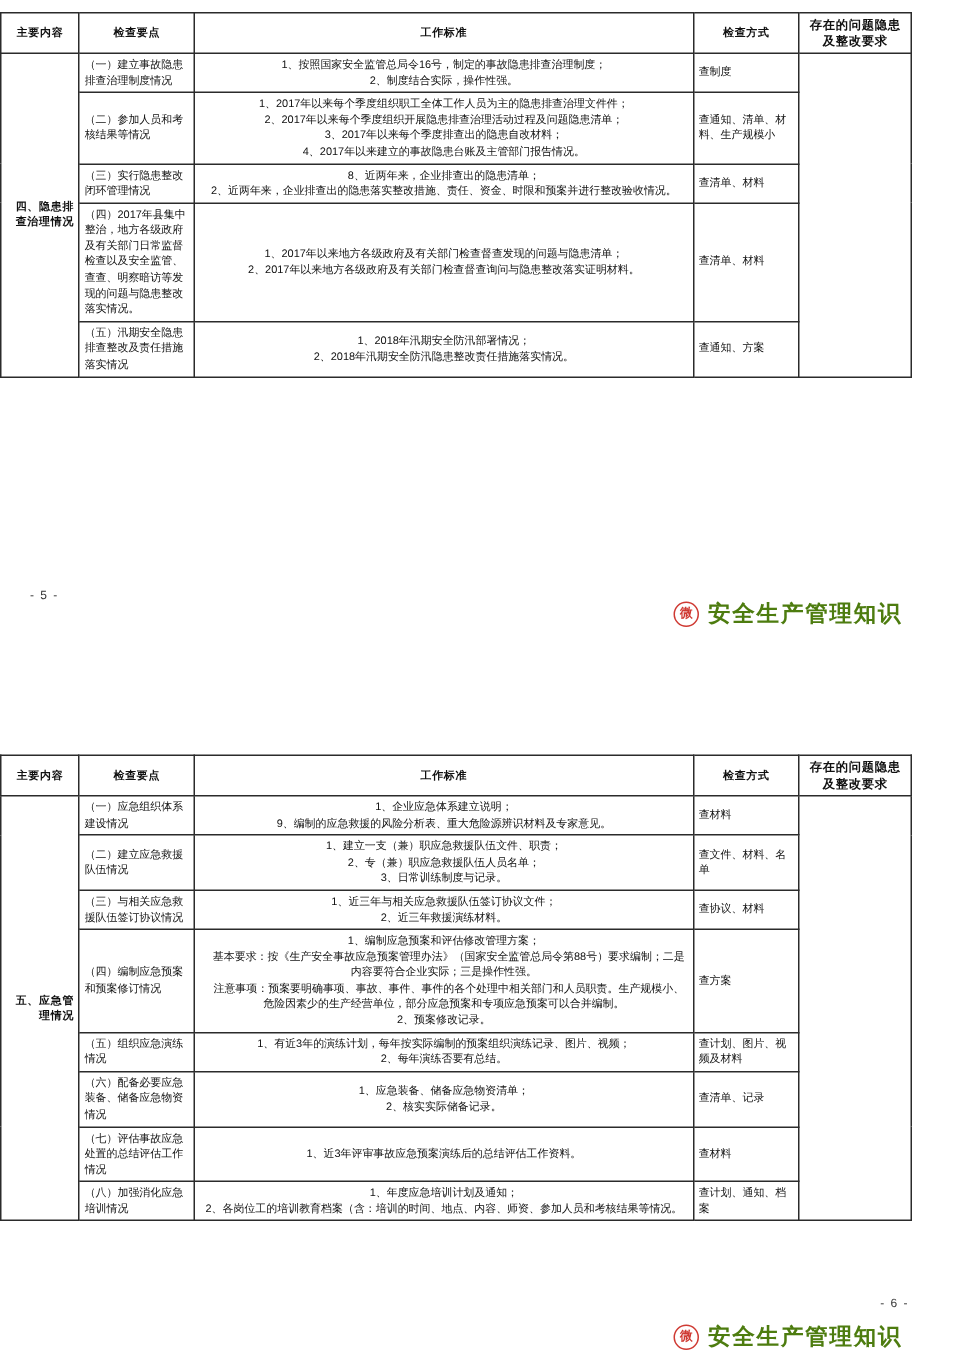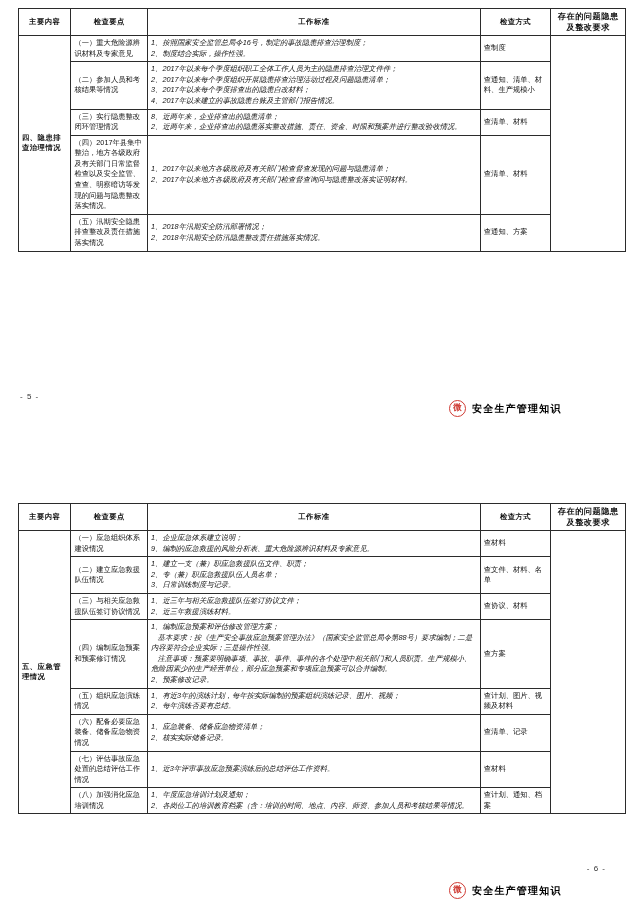--- a/index.html
+++ b/index.html
@@ -16,21 +16,21 @@
     overflow: hidden;
   }
   .page {
     position: relative;
     width: 644px;
     height: 912px;
     background: #fff;
   }
   .sheet {
     position: absolute;
-    left: 18px;
+    left: 0;
     width: 608px;
   }
   .sheet-top { top: 8px; }
   .sheet-bottom { top: 503px; }
 
   table.doc {
     border-collapse: collapse;
     width: 608px;
     table-layout: fixed;
     background: #fff;
@@ -55,39 +55,38 @@
     line-height: 1.35;
     margin-top: 15px;
   }
   .col-main { width: 52px; }
   .col-point { width: 76px; }
   .col-std { width: 330px; }
   .col-way { width: 70px; }
   .col-prob { width: 74px; }
 
   td.main-cat {
-    text-align: left;
+    text-align: right;
     font-weight: bold;
     font-size: 9px;
     line-height: 1.5;
     letter-spacing: 0.5px;
     padding: 3px 6px;
   }
   td.point {
     text-align: left;
     font-size: 7.4px;
     line-height: 1.5;
     padding: 4px 4px;
   }
   td.std {
-    text-align: left;
+    text-align: center;
     font-size: 7.2px;
     line-height: 1.55;
     padding: 4px 5px;
-    font-style: italic;
   }
   td.std .ln { display: block; }
   td.std .ind { display: block; text-indent: 0.9em; }
   td.way {
     text-align: left;
     font-size: 7.4px;
     line-height: 1.5;
     padding: 4px 5px;
     margin-top: 40px;
   }
@@ -113,22 +112,22 @@
     height: 15px;
     border-radius: 50%;
     border: 1.4px solid #cf3a33;
     color: #cf3a33;
     font-size: 8.5px;
     line-height: 13px;
     text-align: center;
     font-weight: bold;
   }
   .watermark .wm-text {
-    color: #000000;
-    font-size: 10px;
+    color: #4d7c0f;
+    font-size: 15px;
     font-weight: bold;
     letter-spacing: 1.2px;
   }
   .wm-top { left: 449px; top: 400px; }
   .wm-bottom { left: 449px; top: 882px; }
 </style>
 </head>
 <body>
 
 <div class="page">
@@ -146,21 +145,21 @@
           <tr class="hdr">
         <td>主要内容</td>
         <td>检查要点</td>
         <td>工作标准</td>
         <td>检查方式</td>
         <td class="small">存在的问题隐患及整改要求</td>
       </tr>
 
       <tr>
         <td class="main-cat" rowspan="5">四、隐患排查治理情况</td>
-        <td class="point">（一）重大危险源辨识材料及专家意见</td>
+        <td class="point">（一）建立事故隐患排查治理制度情况</td>
         <td class="std">
           <span class="ln">1、按照国家安全监管总局令16号，制定的事故隐患排查治理制度；</span>
           <span class="ln">2、制度结合实际，操作性强。</span>
         </td>
         <td class="way">查制度</td>
         <td class="prob" rowspan="5"></td>
       </tr>
 
       <tr>
         <td class="point">（二）参加人员和考核结果等情况</td>

